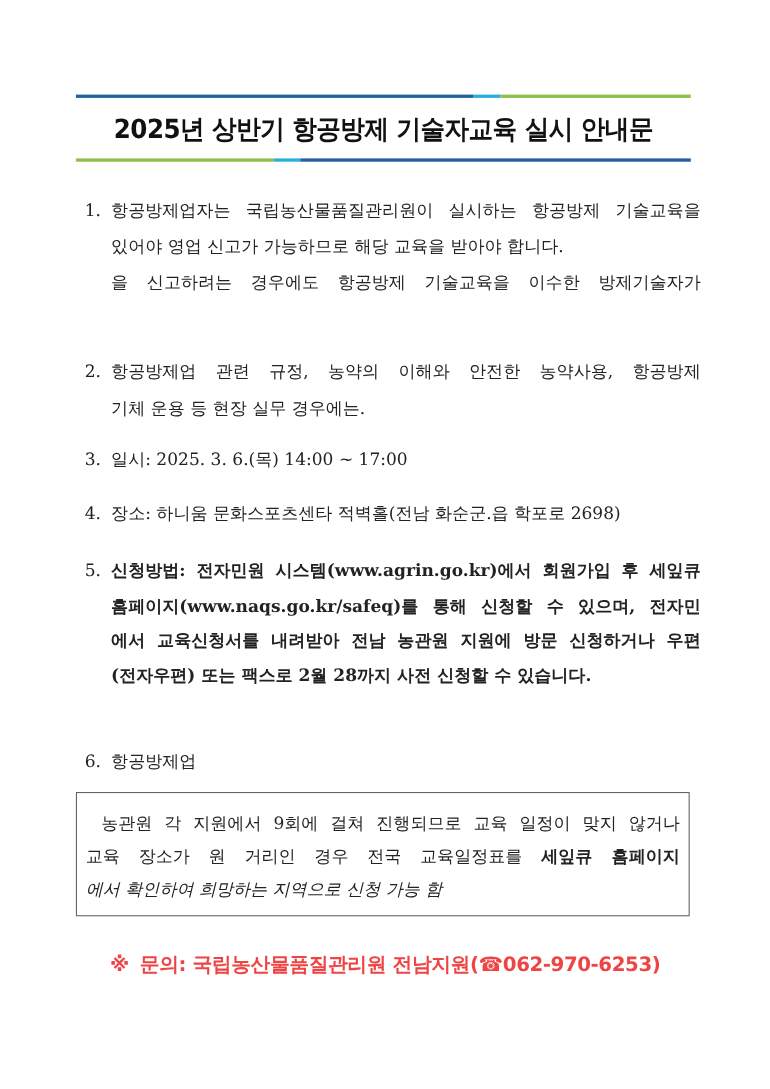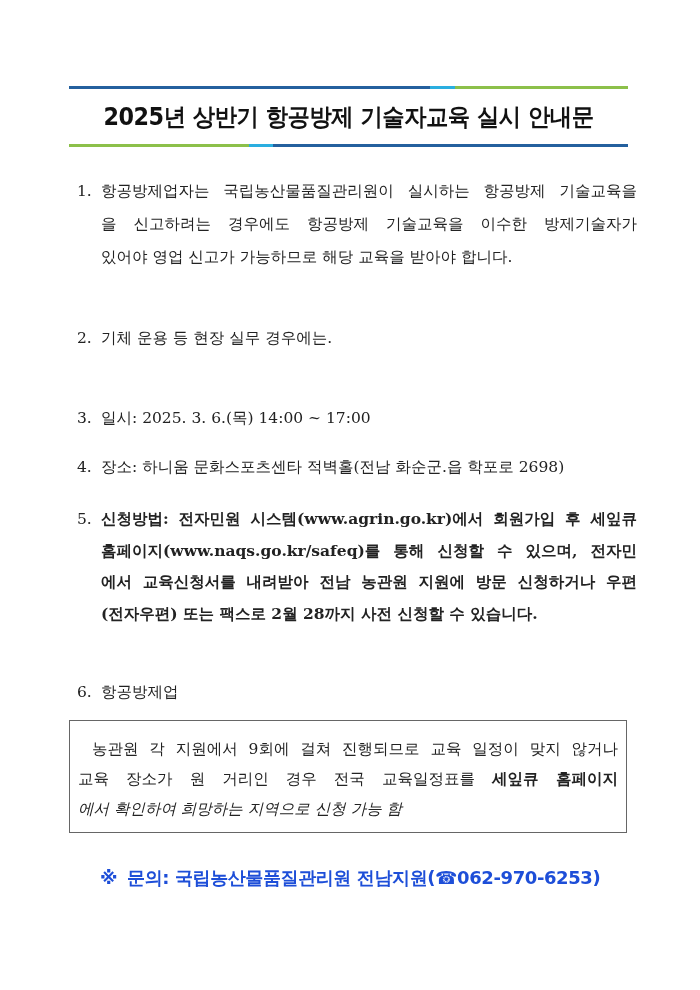--- a/index.html
+++ b/index.html
@@ -26,21 +26,21 @@
   #item-6 { top:676px; }
   .note-box { position:absolute; left:69px; top:720px; width:558px; height:113px;
               border:1.5px solid #666; box-sizing:border-box; }
   .note-box .ln { position:absolute; left:8px; right:8px; font-size:15.5px; line-height:30px;
                   white-space:nowrap; text-align:justify; text-align-last:justify; }
   .note-box .ln.first { left:22px; }
   .note-box .ln.last { text-align-last:left;font-style:italic; }
   .note-box b { font-family:"DejaVu Sans","Liberation Sans",sans-serif; font-weight:bold; }
   .footer { position:absolute; left:100px; width:500px; top:862px; height:32px;
             font-family:"DejaVu Sans","Liberation Sans",sans-serif; font-weight:bold;
-            font-size:18px; line-height:32px; color:#1d4ed8; white-space:nowrap; letter-spacing:-0.4px; }
+            font-size:18px; line-height:32px; color:#ef4444; white-space:nowrap; letter-spacing:-0.4px; }
   .footer .mark { margin-right:10px; }
 </style>
 </head>
 <body>
 
 <div class="bar" id="bar-top">
   <span style="width:361px;background:#24609e"></span>
   <span style="width:25px;background:#2aaee0"></span>
   <span style="flex:1;background:#8cc04a"></span>
 </div>
@@ -50,28 +50,29 @@
 <div class="bar" id="bar-bottom">
   <span style="width:180px;background:#8cc04a"></span>
   <span style="width:24px;background:#2aaee0"></span>
   <span style="flex:1;background:#24609e"></span>
 </div>
 
 <div class="item" id="item-1">
   <span class="num">1.</span>
   <div class="txt">
     <span class="ln">항공방제업자는 국립농산물품질관리원이 실시하는 항공방제 기술교육을</span>
+    <span class="ln last">있어야 영업 신고가 가능하므로 해당 교육을 받아야 합니다.</span>
     <span class="ln">을 신고하려는 경우에도 항공방제 기술교육을 이수한 방제기술자가</span>
-    <span class="ln last">있어야 영업 신고가 가능하므로 해당 교육을 받아야 합니다.</span>
   </div>
 </div>
 
 <div class="item" id="item-2">
   <span class="num">2.</span>
   <div class="txt">
+    <span class="ln">항공방제업 관련 규정, 농약의 이해와 안전한 농약사용, 항공방제</span>
     <span class="ln last">기체 운용 등 현장 실무 경우에는.</span>
   </div>
 </div>
 
 <div class="item" id="item-3">
   <span class="num">3.</span>
   <div class="txt">
     <span class="ln last">일시: 2025. 3. 6.(목) 14:00 ~ 17:00</span>
   </div>
 </div>

